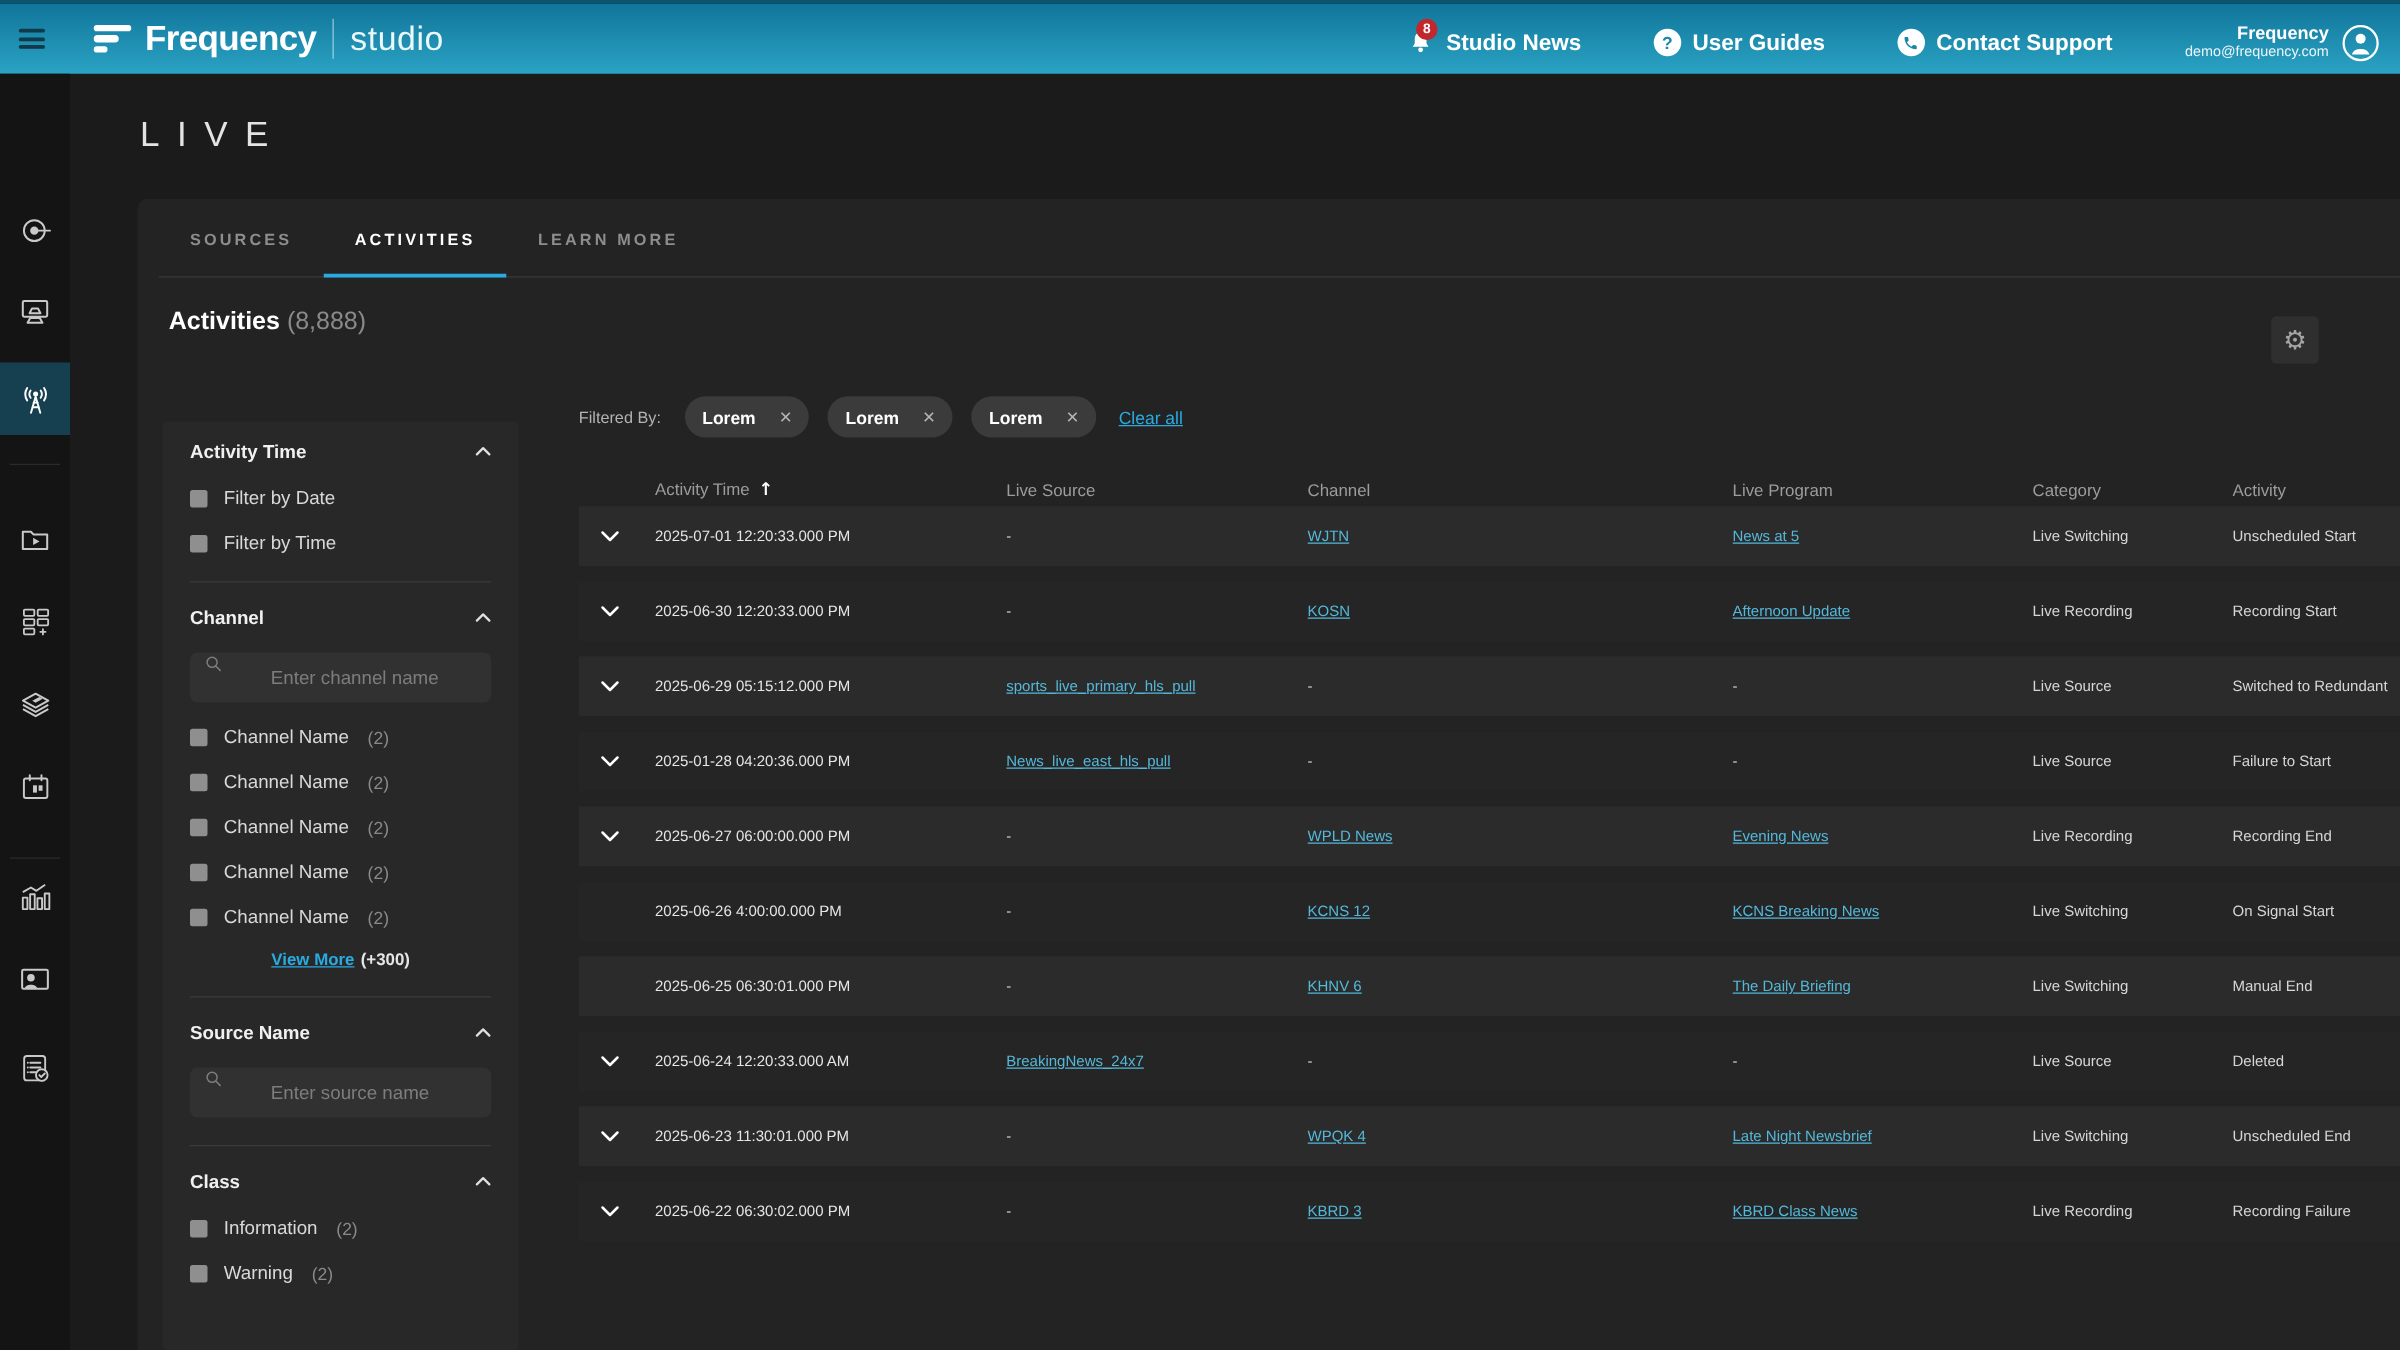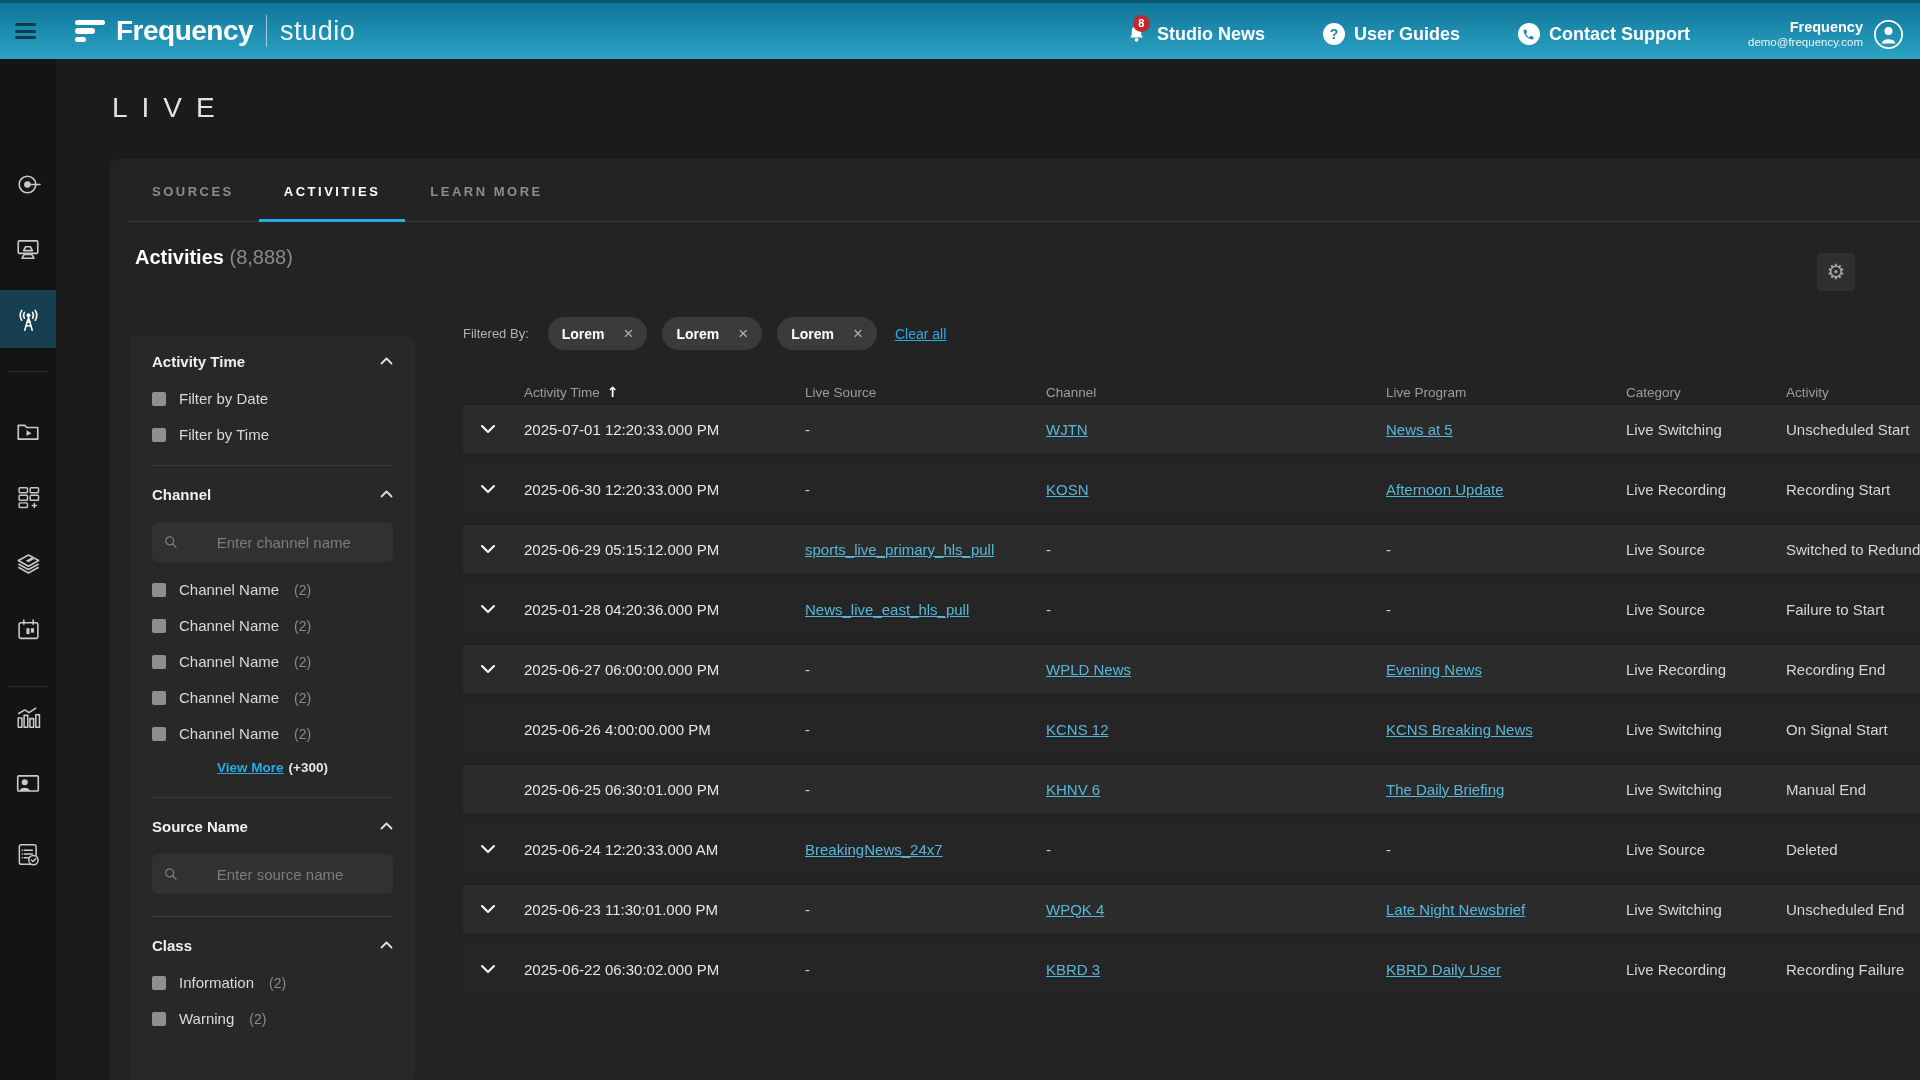--- a/index.html
+++ b/index.html
@@ -80,21 +80,21 @@
     position:absolute; left:20px; top:178px; bottom:0; width:285px;
     background:#282828; border-radius:4px; padding:12px 22px 0 22px; overflow:hidden;
   }
   .fsec-head{ display:flex; align-items:center; justify-content:space-between; height:20px; margin-top:2px; cursor:pointer; }
   .fsec-title{ font-size:15px; font-weight:bold; color:#f0f0f0; }
   .chk-row{ display:flex; align-items:center; gap:13px; margin-top:19px; cursor:pointer; }
   .chk{ width:14px; height:14px; border-radius:2px; background:#8f8f8f; flex:0 0 auto; }
   .chk-label{ font-size:15px; color:#d9d9d9; white-space:nowrap; }
   .chk-count{ font-size:14px; color:#8a8a8a; margin-left:2px; }
   .f-div{ height:1px; background:#3b3b3b; margin:22px 0 18px 0; }
-  .f-input{ margin-top:18px; height:40px; border-radius:6px; background:#313131; display:flex; align-items:center; padding:0 12px;gap:30px; }
+  .f-input{ margin-top:18px; height:40px; border-radius:6px; background:#313131; display:flex; padding:0 12px;gap:30px; }
   .f-input input{ background:transparent; border:none; outline:none; color:#dcdcdc; font-size:15px; width:100%; margin-left:9px; font-family:"Liberation Sans",sans-serif; }
   .f-input input::placeholder{ color:#7d7d7d; }
   .view-more{ text-align:center; margin-top:18px; font-size:13.5px; font-weight:bold; }
   .view-more a{ color:#29abe2; text-decoration:underline; cursor:pointer; }
   .view-more .vm-count{ color:#e6e6e6; margin-left:5px; }
 
   
   .filter-bar{ position:absolute; left:353px; top:158px; height:33px; display:flex; align-items:center; }
   .fb-label{ font-size:13px; color:#b3b3b3; margin-right:19px; }
   .chip{ display:inline-flex; align-items:center; height:33px; border-radius:17px; background:#3b3b3b; padding:0 14px; margin-right:15px; gap:19px; }
@@ -107,21 +107,21 @@
   .tbody{ position:absolute; left:353px; right:0; top:246px; }
   .cell{ white-space:nowrap; overflow:hidden; }
   .c-exp{ width:61px; padding-left:17px; flex:0 0 auto; }
   .c-time{ width:281px; flex:0 0 auto; }
   .c-src{ width:241px; flex:0 0 auto; }
   .c-chan{ width:340px; flex:0 0 auto; }
   .c-prog{ width:240px; flex:0 0 auto; }
   .c-cat{ width:160px; flex:0 0 auto; }
   .c-act{ flex:1 1 auto; }
   .sort-arrow{ color:#fff; font-size:14px; font-weight:bold; margin-left:7px; font-family:"DejaVu Sans",sans-serif; }
-  .trow{ height:48px; margin-bottom:12px; display:flex; align-items:center; font-size:15px; }
+  .trow{ height:48px; margin-bottom:12px; display:flex; align-items:center; font-size:12px; }
   .trow.odd{ background:#2b2b2b; }
   .trow.even{ background:#252525; }
   .trow .c-time{ color:#e6e6e6; }
   .dash{ color:#cfcfcf; }
   .plain{ color:#d6d6d6; }
   a.link{ color:#54b8da; text-decoration:underline; cursor:pointer; }
   .chev{ cursor:pointer; }
 </style>
 </head>
 <body>
@@ -538,19 +538,19 @@
 
     <div class="trow even">
       <div class="cell c-exp">
           <svg class="chev" width="16" height="10" viewBox="0 0 16 10">
             <polyline points="2,2 8,8 14,2" fill="none" stroke="#fff" stroke-width="2" stroke-linecap="round" stroke-linejoin="round"></polyline>
           </svg>
         </div>
       <div class="cell c-time">2025-06-22 06:30:02.000 PM</div>
       <div class="cell c-src"><span class="dash">-</span></div>
       <div class="cell c-chan"><a class="link">KBRD 3</a></div>
-      <div class="cell c-prog"><a class="link">KBRD Daily User</a></div>
+      <div class="cell c-prog"><a class="link">KBRD Class News</a></div>
       <div class="cell c-cat plain">Live Recording</div>
       <div class="cell c-act plain">Recording Failure</div>
     </div>
 
   </div>
 </div>
 
 </body></html>

